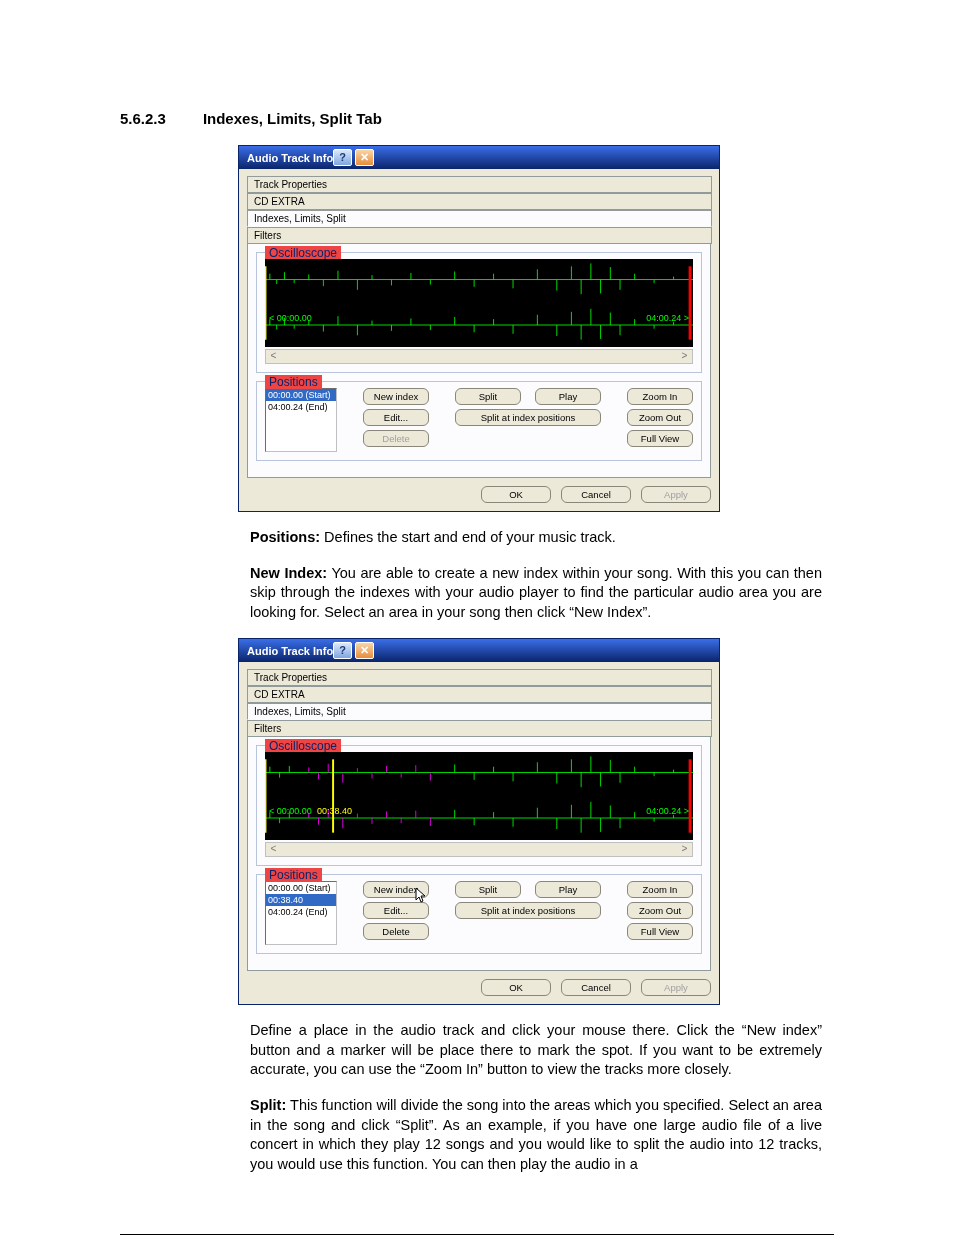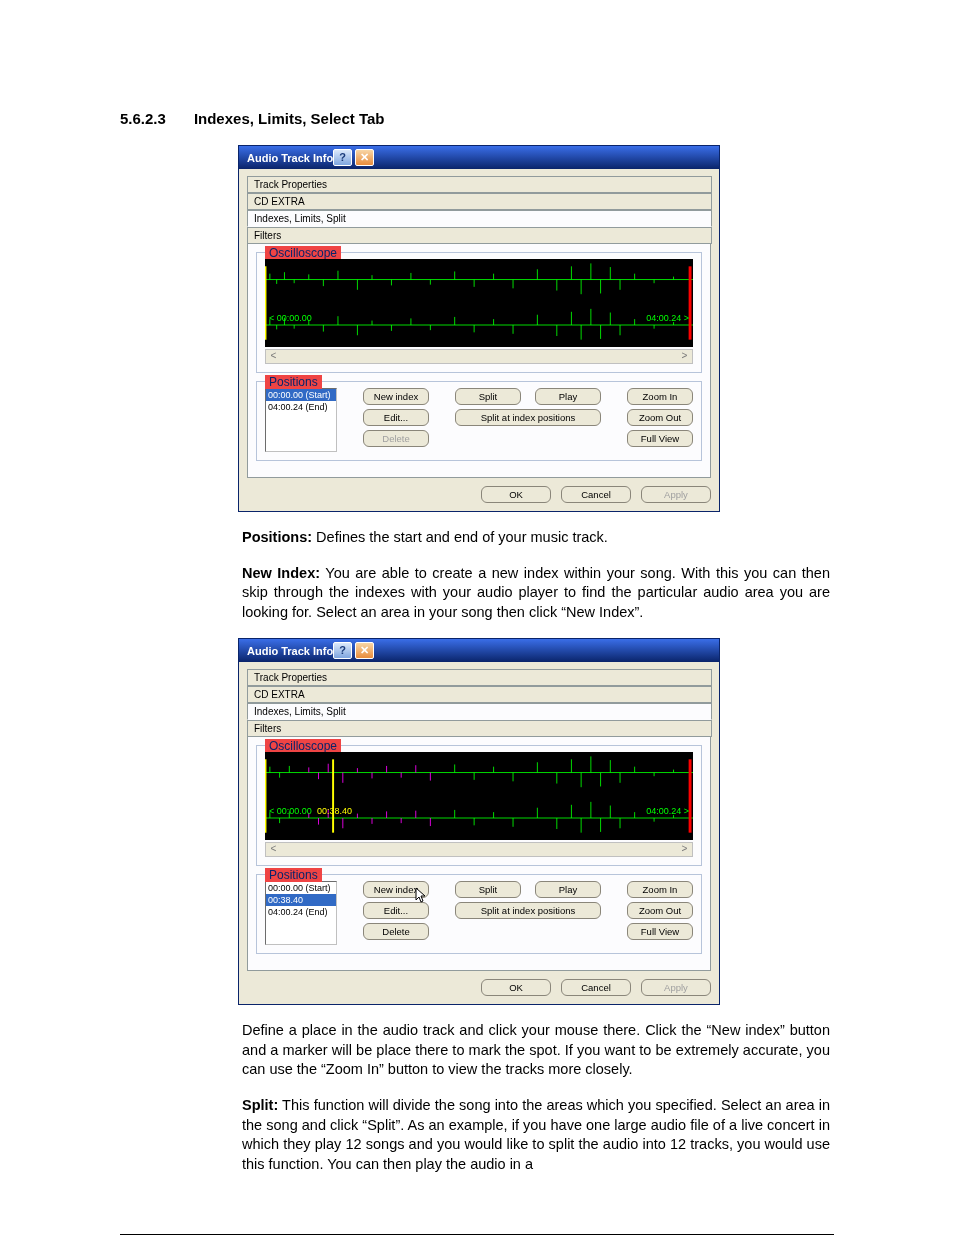--- a/index.html
+++ b/index.html
@@ -9,31 +9,31 @@
     color: #000;
     width: 954px;
   }
   .page {
     padding: 110px 120px 40px 120px;
     box-sizing: border-box;
     width: 954px;
   }
   .section-row {
     display: flex;
-    gap: 28px;
+    gap: 37px;
     margin-bottom: 18px;
   }
   .section-num { font-weight: bold; font-size: 15px; white-space: nowrap; }
   .section-title { font-weight: bold; font-size: 15px; }
   .content-col { margin-left: 118px; }
   .para {
     font-size: 14.5px;
     line-height: 1.35;
     text-align: justify;
-    margin: 16px 4px;
+    margin: 16px 12px;
   }
   .bold { font-weight: bold; }
 
   
   .dialog {
     width: 480px;
     border: 1px solid #0a246a;
     background: #ece9d8;
     margin: 8px 0 6px 0;
     font-size: 10px;
@@ -135,21 +135,21 @@
   
   .wave-svg { width:100%; height:100%; display:block; }
 </style>
 </head>
 <body>
 
 <div class="page">
 
   <div class="section-row">
     <div class="section-num">5.6.2.3</div>
-    <div class="section-title">Indexes, Limits, Select Tab</div>
+    <div class="section-title">Indexes, Limits, Split Tab</div>
   </div>
 
   <div class="content-col">
 
     <div class="dialog">
       <div class="titlebar">
         <span>Audio Track Info</span>
         <div class="title-btns">
           <div class="title-btn help">?</div>
           <div class="title-btn">✕</div>

